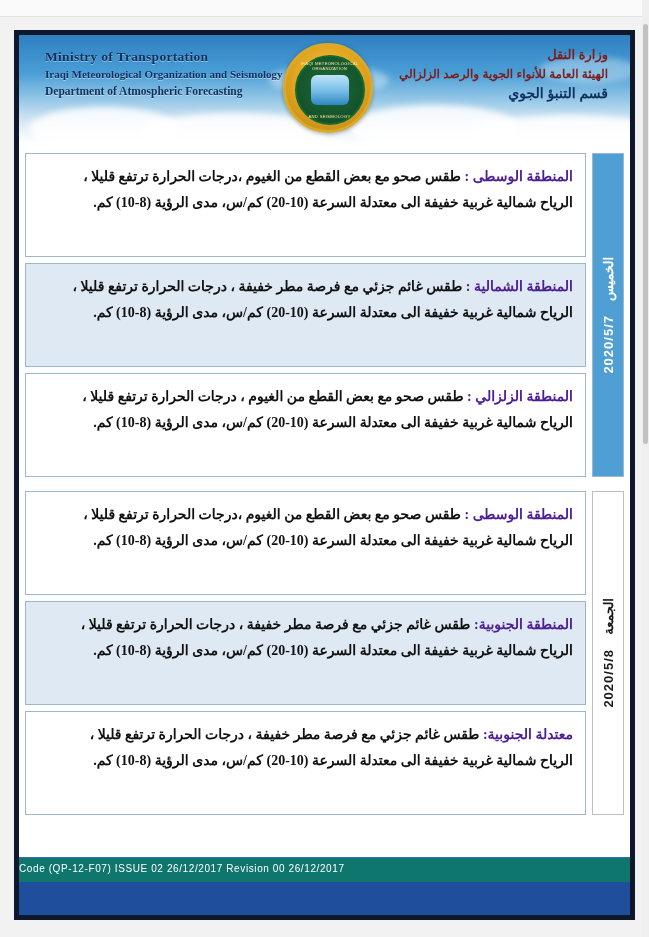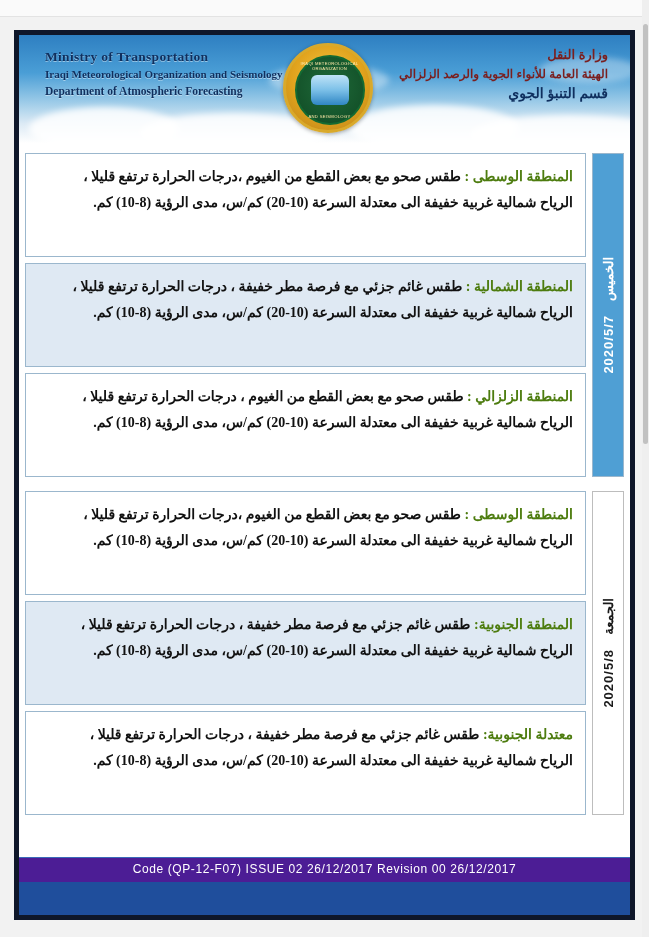--- a/index.html
+++ b/index.html
@@ -161,21 +161,21 @@
     min-height: 104px;
     box-sizing: border-box;
     font-family: "Liberation Serif", serif;
     line-height: 1.85;
     font-size: 14px;
     font-weight: bold;
     color: #111111;
   }
   .region.alt { background: #dfe9f3; }
   .region .rname {
-    color: #4d7c0f;
+    color: #4c1d95;
     font-weight: bold;
   }
   .region .rline2 { display: block; }
 
   
   .footer {
     position: absolute;
     left: 0;
     right: 0;
     bottom: 0;
@@ -246,24 +246,23 @@
     background: #00aff0;
     color: #ffffff;
     font-size: 11px;
     font-weight: bold;
     line-height: 16px;
     text-align: center;
     font-family: "Liberation Serif", serif;
   }
   .footer-code {
     height: 24px;
-    background: #4c1d95;
+    background: #0f766e;
     border-top: 1px solid #3a6ab8;
-    text-align: center;
-    font-size: 12px;
+    font-size: 10px;
     letter-spacing: .6px;
     line-height: 22px;
     font-family: "Liberation Sans", sans-serif;
   }
   .topbar {
     position: absolute;
     left: 0; top: 0; right: 0; height: 16px;
     background: #fafafa;
     border-bottom: 1px solid #e3e3e3;
   }

